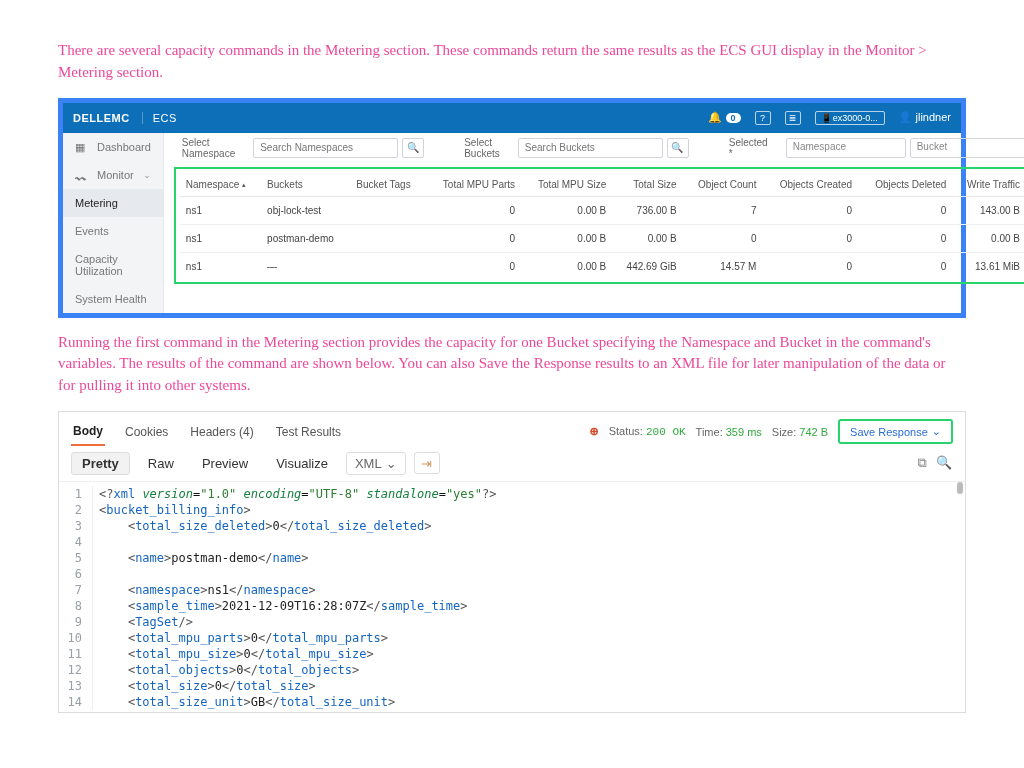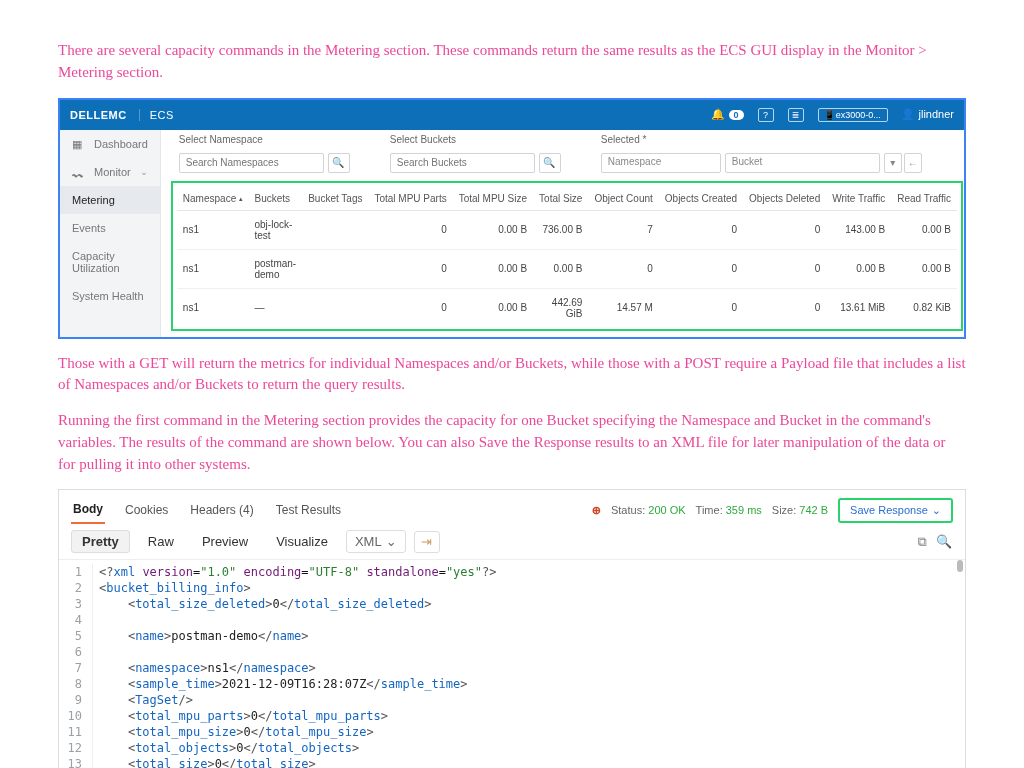--- a/index.html
+++ b/index.html
@@ -2,21 +2,21 @@
 <html><head>
 <meta charset="utf-8">
 <style>
   * { box-sizing: border-box; margin: 0; padding: 0; }
   body { font-family: Georgia, serif; background: #fff; color: #111; font-size: 14px; }
   .page { width: 1024px; margin: 0 auto; padding: 40px 58px 20px; }
   .prose { font-size: 15px; line-height: 1.45; margin-bottom: 14px; color: #ec4899; }
   .screenshot { width: 100%; font-family: "Segoe UI", Arial, sans-serif; }
 
   
-  .ecs { border: 2px solid #3b82f6; margin-bottom: 14px; }
+  .ecs { border: 5px solid #3b82f6; margin-bottom: 14px; }
   .ecs-top {
     background: #0c6fb8; color: #fff; display: flex; align-items: center;
     height: 30px; font-size: 11px; padding: 0 10px;
   }
   .ecs-logo { font-weight: 600; letter-spacing: 0.5px; }
   .ecs-logo .ecs-prod { margin-left: 12px; font-weight: 400; border-left:1px solid rgba(255,255,255,.3); padding-left:10px;}
   .ecs-top-right { margin-left: auto; display: flex; align-items: center; gap: 14px; }
   .bell-badge { display:flex; align-items:center; gap:3px;}
   .iconbox { width:16px; height:14px; border:1px solid rgba(255,255,255,.7); border-radius:2px; display:flex; align-items:center; justify-content:center; font-size:9px;}
   .pill { background:#fff; color:#0c6fb8; border-radius:8px; padding:0 5px; font-size:9px; font-weight:700;}
@@ -27,21 +27,21 @@
   .ecs-side { width: 150px; background: #f3f4f6; border-right:1px solid #e5e7eb; font-size: 11px; color:#444;}
   .ecs-side-row { padding: 8px 12px; display:flex; align-items:center; gap:8px; }
   .ecs-side-row.muted { color:#777; }
   .ecs-side-row.active { background:#e6e9ed; color:#222; font-weight:500;}
   .ecs-side-ico { width:14px; height:12px; display:inline-block; }
   .chev { margin-left:auto; font-size:9px; color:#999;}
 
   
   .ecs-main { flex:1; padding: 4px 10px 6px; position:relative; }
   .filters { display:flex; gap: 40px; font-size:10px; color:#555; padding-left:8px;}
-  .filt-block { display:flex; flex-direction:column; gap:8px;}
+  .filt-block { display:flex; flex-direction:row; gap:18px;}
   .filt-label { font-size:10px; color:#666;}
   .filt-row { display:flex; align-items:center; gap:4px;}
   .filt-input { border:1px solid #d0d3d8; background:#fff; height:20px; font-size:10px; padding:2px 6px; color:#888; width:145px; border-radius:2px;}
   .filt-srch { width:22px; height:20px; border:1px solid #d0d3d8; display:flex; align-items:center; justify-content:center; font-size:10px; color:#888; border-radius:2px;}
   .filt-sel-box { border:1px solid #d0d3d8; height:20px; width:120px; padding:2px 6px; font-size:10px; color:#888; border-radius:2px;}
   .filt-arrows { display:flex; gap:2px; }
   .filt-arrow { width:18px; height:20px; border:1px solid #d0d3d8; border-radius:2px; font-size:10px; display:flex; align-items:center; justify-content:center; color:#888;}
 
   
   .ecs-table-wrap { margin-top:8px; border:2px solid #27d36a; padding:4px 4px 2px;}
@@ -53,35 +53,35 @@
   .sort-caret { font-size:7px; vertical-align:middle;}
 
   
   .resp { border:1px solid #ddd; font-family: "Segoe UI", Arial, sans-serif; }
   .resp-tabs { display:flex; align-items:center; padding:6px 12px 0; gap:18px; font-size:12px; color:#555;}
   .resp-tab { padding:6px 2px; }
   .resp-tab.active { color:#222; font-weight:600; border-bottom:2px solid #f26b3a;}
   .resp-meta { margin-left:auto; display:flex; align-items:center; gap:10px; font-size:11px;}
   .globe { color:#d24726; font-weight:700;}
   .meta-k { color:#666;}
-  .meta-200 { color:#2faa3c;}
+  .meta-200 { color:#2faa3c;font-family:Liberation Mono, monospace;}
   .meta-val { color:#2faa3c;}
   .save-btn { border:2px solid #27d36a; color:#2a6ed0; background:#fff; padding:4px 10px; font-size:11px; border-radius:3px; display:flex; align-items:center; gap:4px; cursor:pointer;}
   .resp-sub { display:flex; align-items:center; gap:8px; padding:6px 12px; border-bottom:1px solid #eee; font-size:13px; color:#555;}
   .pretty-chip { background:#fff; border:1px solid #ddd; border-radius:3px; padding:3px 10px; color:#333;}
   .pretty-chip.on { background:#f2f2f2; color:#333; font-weight:600;}
   .xml-sel { border:1px solid #ddd; padding:3px 8px; border-radius:3px; color:#666; display:flex; gap:4px; align-items:center;}
   .wrap-ico { border:1px solid #ddd; width:26px; height:22px; display:flex; align-items:center; justify-content:center; color:#c96; border-radius:3px;}
   .resp-icons { margin-left:auto; display:flex; gap:10px; color:#888;}
   .code { font-family: Consolas, Menlo, monospace; font-size:12px; }
   .code-row { display:flex; }
   .ln { width:34px; text-align:right; color:#9aa0a6; padding:1px 10px 1px 0; user-select:none; border-right:1px solid #eee;}
   .cl { padding:1px 6px; white-space:pre;}
   .t-tag { color:#1565c0;}
-  .t-attr { color:#701a75;}
+  .t-attr { color:#15803d;font-style:italic;}
   .t-val { color:#2e7d32;}
   .t-text { color:#222;}
   .t-punc { color:#555;}
   .vbar { position:absolute; right:2px; top:0; width:6px; height:12px; background:#bbb; border-radius:3px;}
   .code-wrap { position:relative; padding:4px 0 2px;}
 </style>
 </head>
 <body>
 
 <div class="page">
@@ -216,21 +216,20 @@
                 <td class="right">13.61 MiB</td>
                   <td class="right">0.82 KiB</td>
               </tr>
             </tbody>
           </table>
         </div>
       </div>
     </div>
   </div>
 
-  <p class="prose">Those with a GET will return the metrics for individual Namespaces and/or Buckets, while those with a POST require a Payload file that includes a list of Namespaces and/or Buckets to return the query results.</p>
   <p class="prose">Running the first command in the Metering section provides the capacity for one Bucket specifying the Namespace and Bucket in the command's variables. The results of the command are shown below. You can also Save the Response results to an XML file for later manipulation of the data or for pulling it into other systems.</p>
 
   <div class="screenshot resp">
     <div class="resp-tabs">
       <span class="resp-tab active">Body</span>
       <span class="resp-tab">Cookies</span>
       <span class="resp-tab">Headers (4)</span>
       <span class="resp-tab">Test Results</span>
       <div class="resp-meta">
         <span class="globe">⊕</span>

